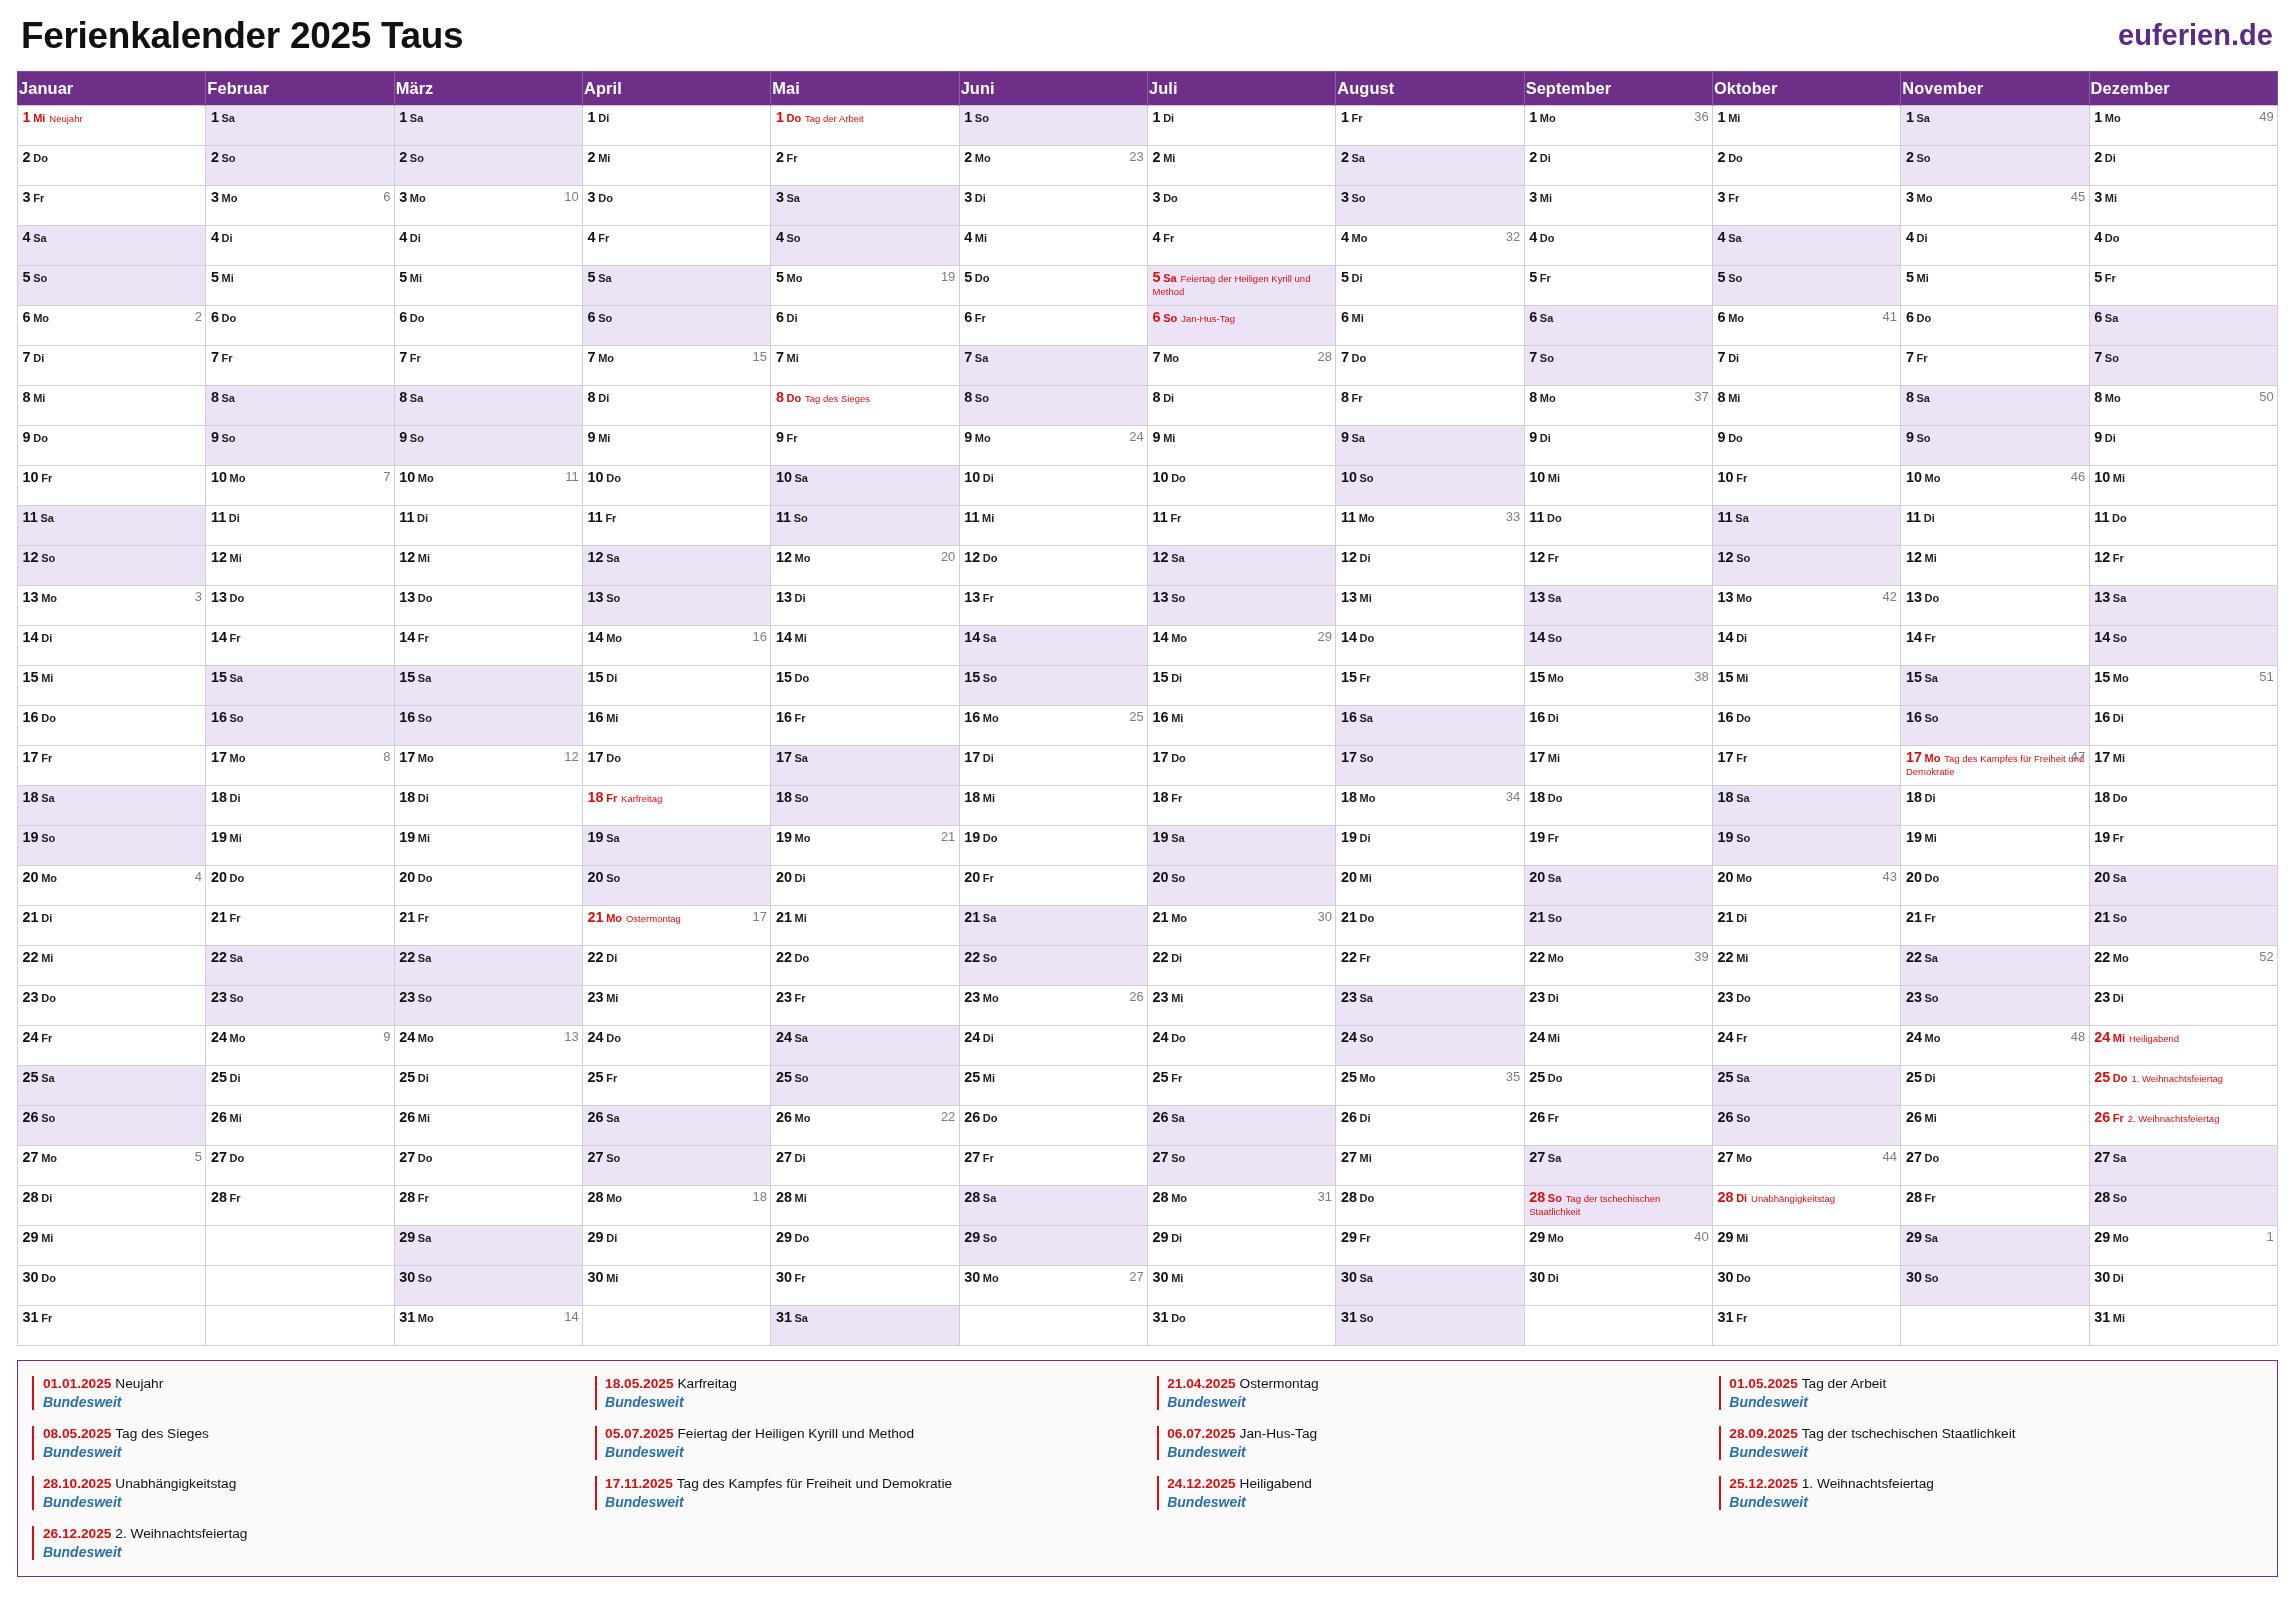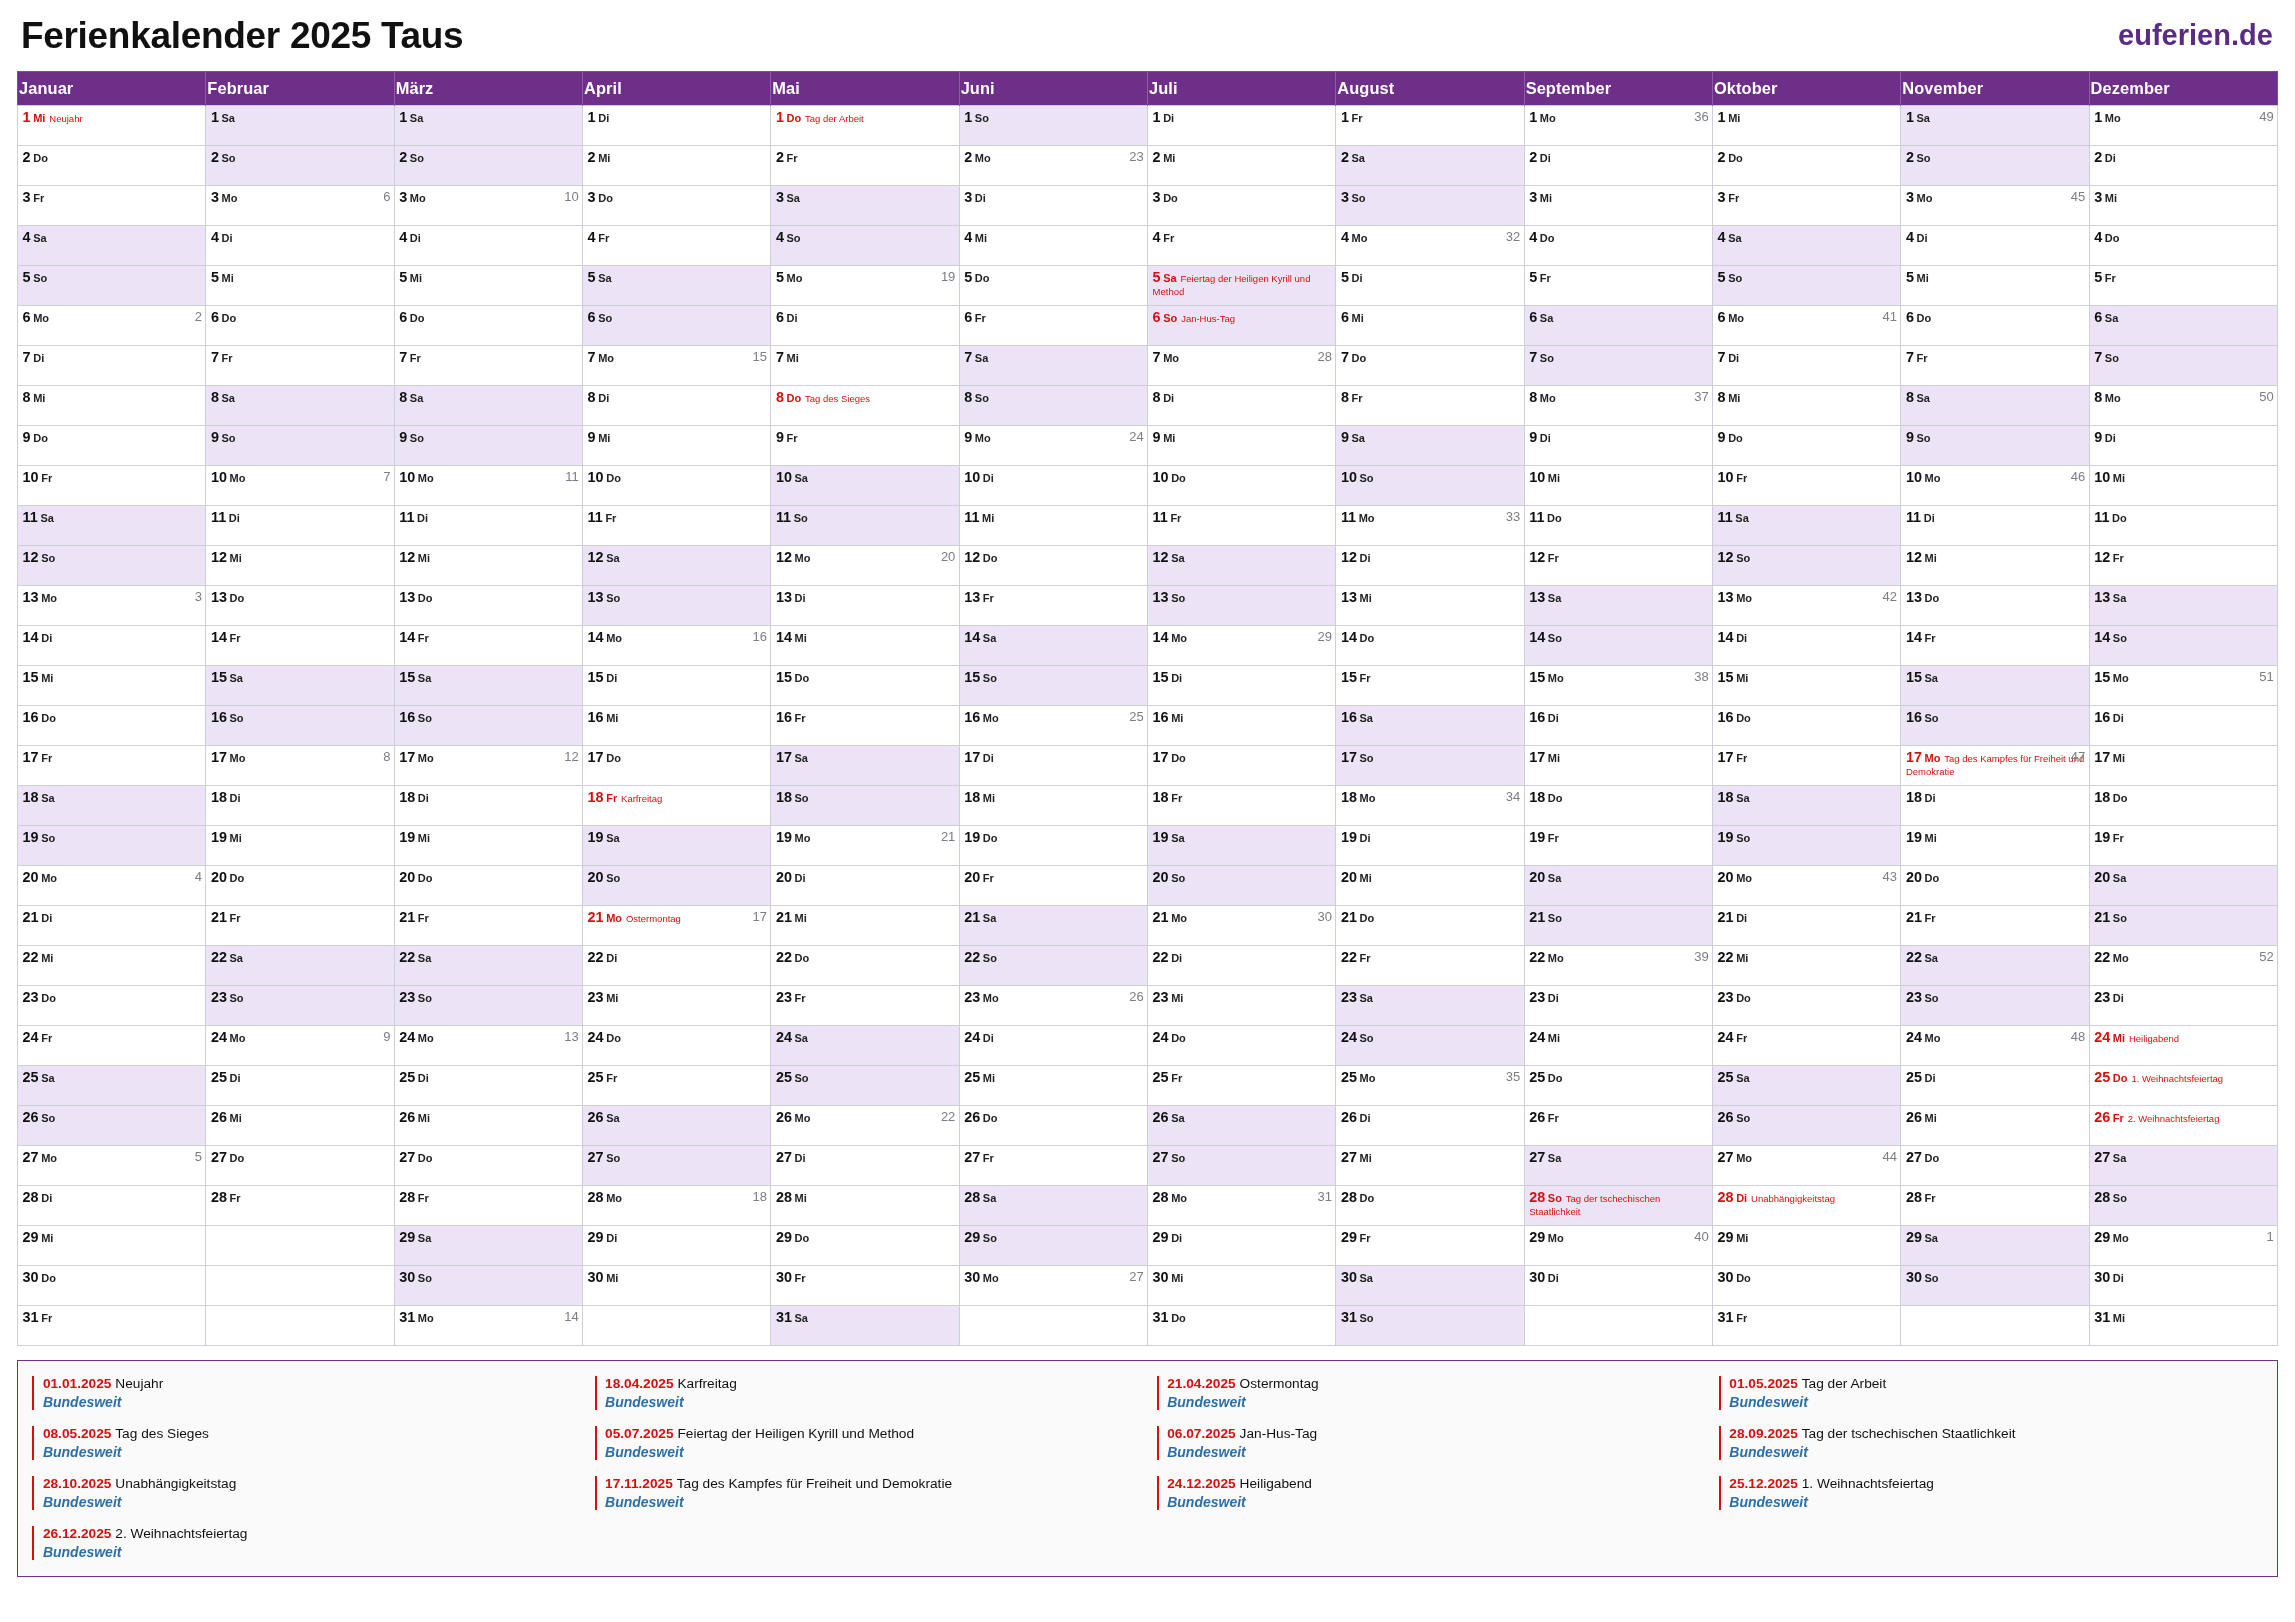--- a/index.html
+++ b/index.html
@@ -1270,21 +1270,21 @@
     <div id="legend-rows">
         <div class="legrow">
           <div class="legcell">
             <div class="legbar">
               <div><span class="legdate">01.01.2025</span><span class="legname">Neujahr</span></div>
               <div class="legscope">Bundesweit</div>
             </div>
           </div>
           <div class="legcell">
             <div class="legbar">
-              <div><span class="legdate">18.04.2025</span><span class="legname">Karfreitag</span></div>
+              <div><span class="legdate">18.05.2025</span><span class="legname">Karfreitag</span></div>
               <div class="legscope">Bundesweit</div>
             </div>
           </div>
           <div class="legcell">
             <div class="legbar">
               <div><span class="legdate">21.04.2025</span><span class="legname">Ostermontag</span></div>
               <div class="legscope">Bundesweit</div>
             </div>
           </div>
           <div class="legcell">

